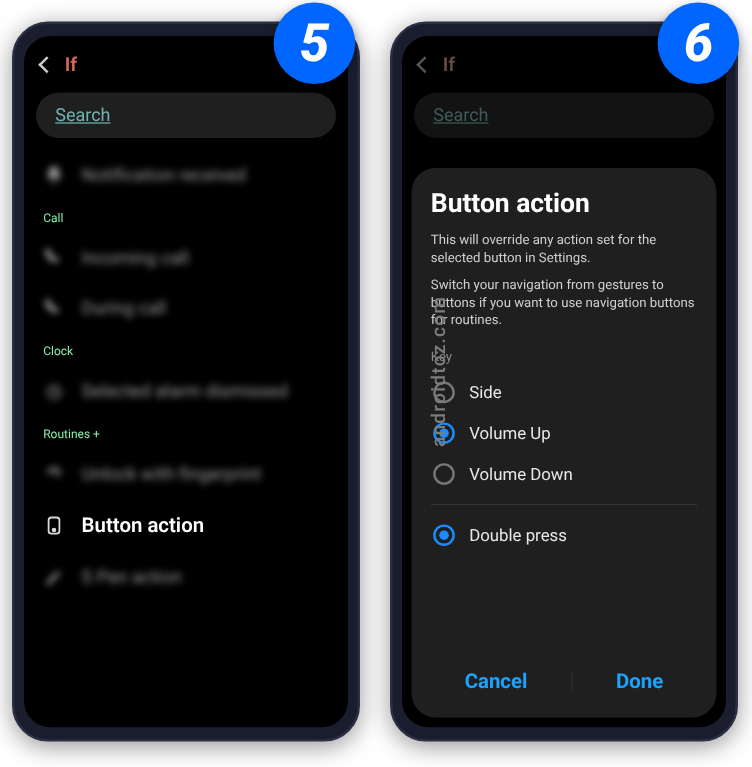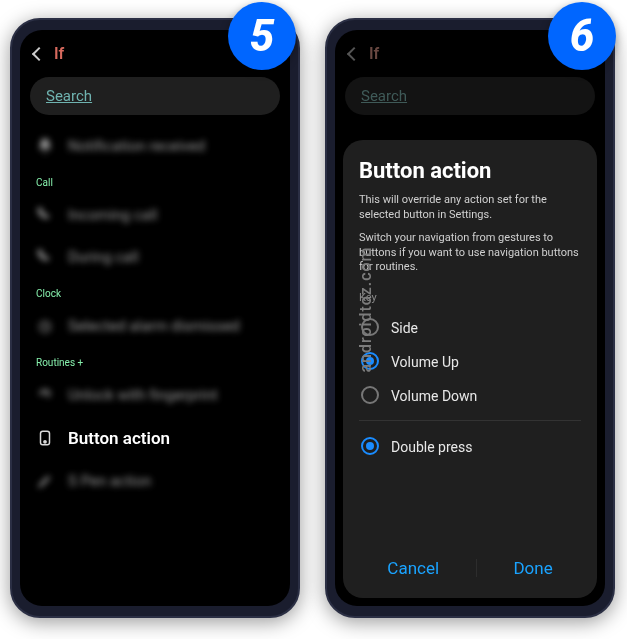--- a/index.html
+++ b/index.html
@@ -159,21 +159,21 @@
   .modal-buttons {
     margin-top: auto;
     display: flex;
     align-items: center;
     justify-content: space-around;
     padding: 10px 0 4px 0;
   }
   .modal-btn {
     color: #1aa3ff;
     font-size: 17px;
-    font-weight: 400;
+    font-weight: 700;
     padding: 6px 20px;
   }
   .btn-divider {
     width: 1px; height: 18px;
     background: #2d2d2d;
   }
 
   
   .badge {
     position: absolute;

